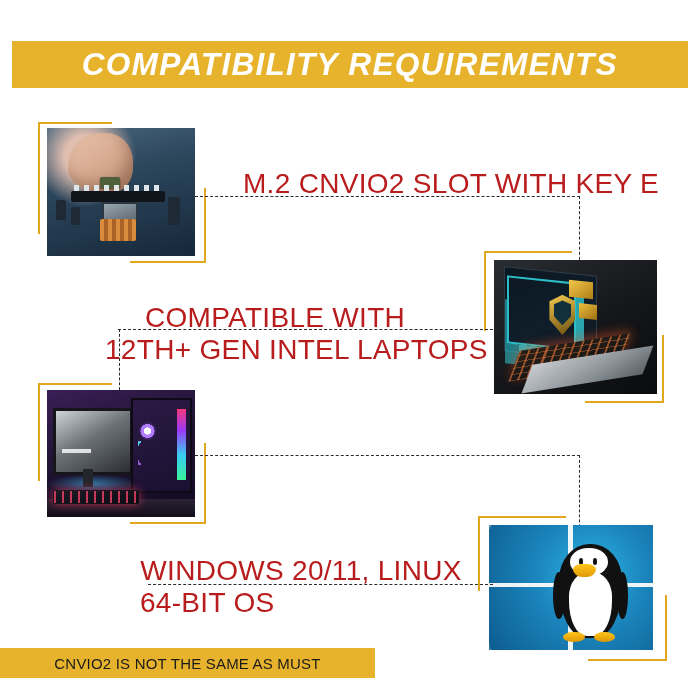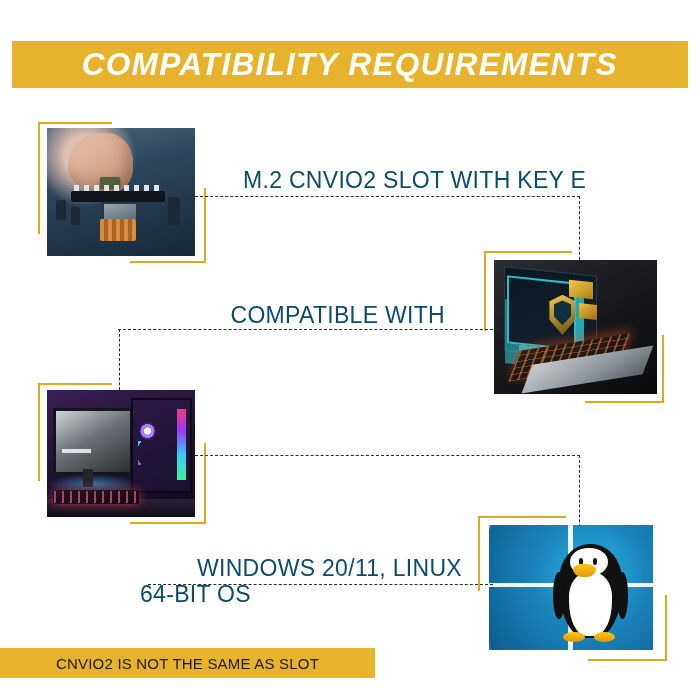--- a/index.html
+++ b/index.html
@@ -81,29 +81,29 @@
   }
   .bracket.br {
     border-width: 0 2px 2px 0;
     border-left: none;
     border-top: none;
   }
 
   
   .label {
     position: absolute;
-    font-size: 23px;
-    color: #0c4a6e;
+    font-size: 28px;
+    color: #b91c1c;
     letter-spacing: 0.3px;
     white-space: nowrap;
     line-height: 1.12;
   }
   .label.two-line { line-height: 1.15; }
   .label .ln { display: block; }
-  .label .ln.center { text-align: right; }
+  .label .ln.center { text-align: center; }
   .label .ln.right  { text-align: left; }
 
   
   .dash-h {
     position: absolute;
     height: 0;
     border-top: 1.6px dashed #2b2b2b;
   }
   .dash-v {
     position: absolute;
@@ -367,20 +367,21 @@
     <div class="lp-gold2"></div>
     <div class="lp-shield"></div>
     <div class="lp-keyboard">
       <div class="lp-keys"></div>
     </div>
     <div class="lp-base"></div>
   </div>
 
   <div class="label two-line" style="left:105px; top:302px; width:340px;">
     <span class="ln center">COMPATIBLE WITH</span>
+    <span class="ln center">12TH+ GEN INTEL LAPTOPS</span>
   </div>
 
   <div class="dash-h" style="left:118px; top:329px; width:380px;"></div>
   <div class="dash-v" style="left:119px; top:329px; height:66px;"></div>
 
   <div class="bracket tl" style="left:38px; top:383px; width:74px; height:98px;"></div>
   <div class="bracket br" style="left:130px; top:443px; width:76px; height:81px;"></div>
 
   <div class="photo img-gamingpc" style="left:47px; top:390px; width:148px; height:127px;">
     <div class="pc-glow"></div>
@@ -421,16 +422,16 @@
   </div>
 
   <div class="label two-line" style="left:140px; top:555px; width:322px;">
     <span class="ln center">WINDOWS 20/11, LINUX</span>
     <span class="ln right">64-BIT OS</span>
   </div>
 
   <div class="dash-h" style="left:148px; top:584px; width:345px;"></div>
 
   <div class="footer-banner">
-    <div class="footer-text">CNVIO2 IS NOT THE SAME AS SLOT</div>
+    <div class="footer-text">CNVIO2 IS NOT THE SAME AS MUST</div>
   </div>
 
 </div>
 
 </body></html>

